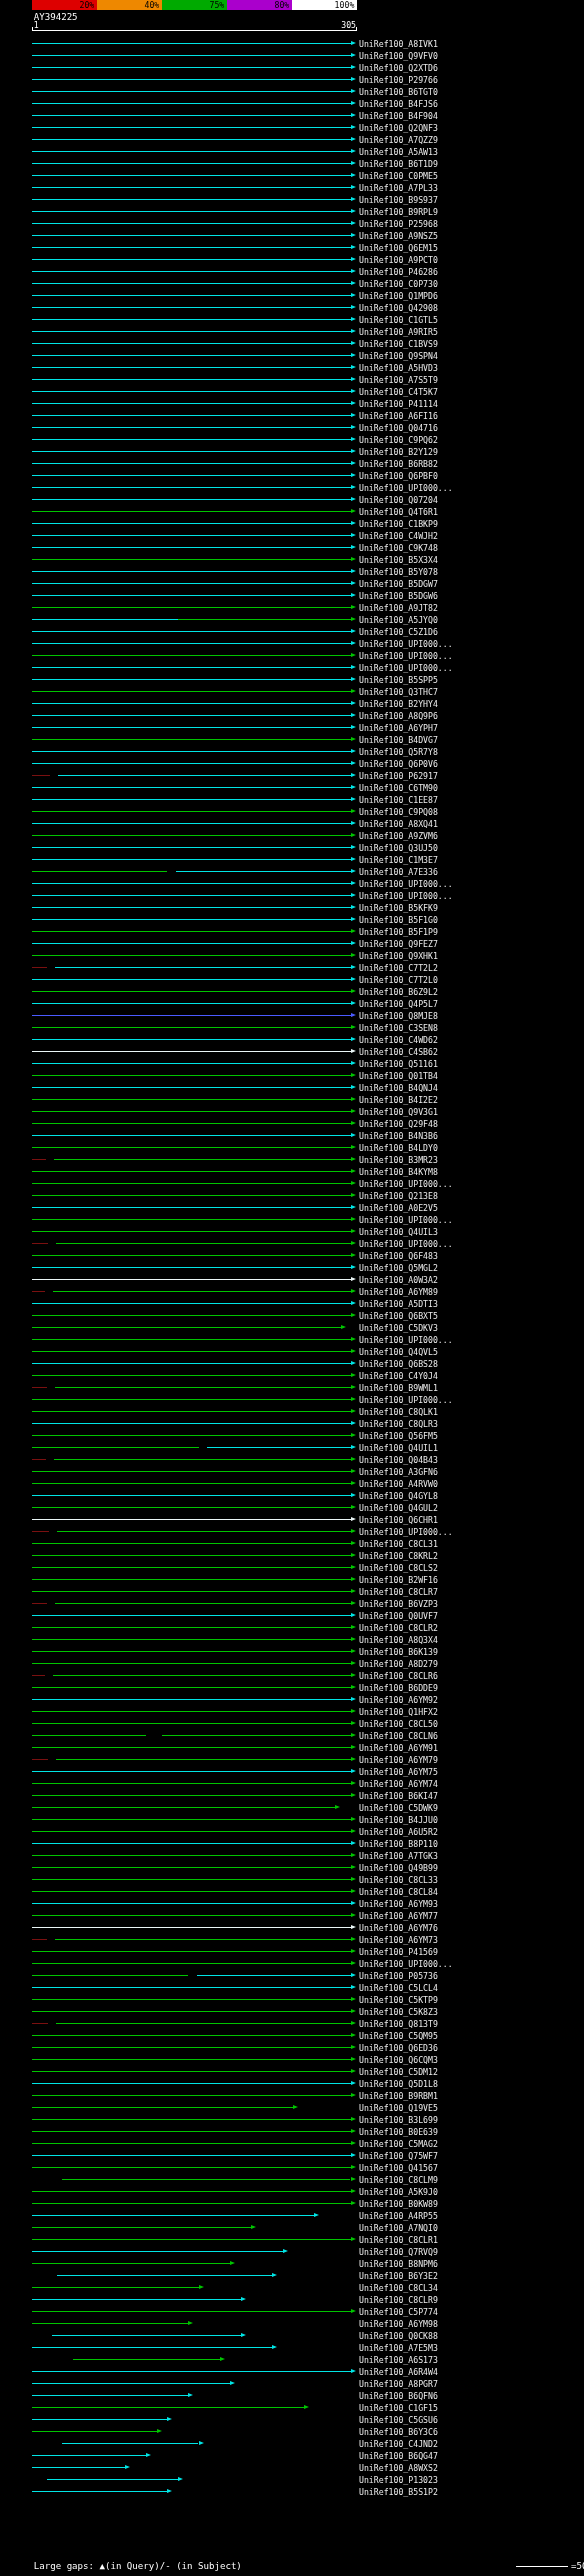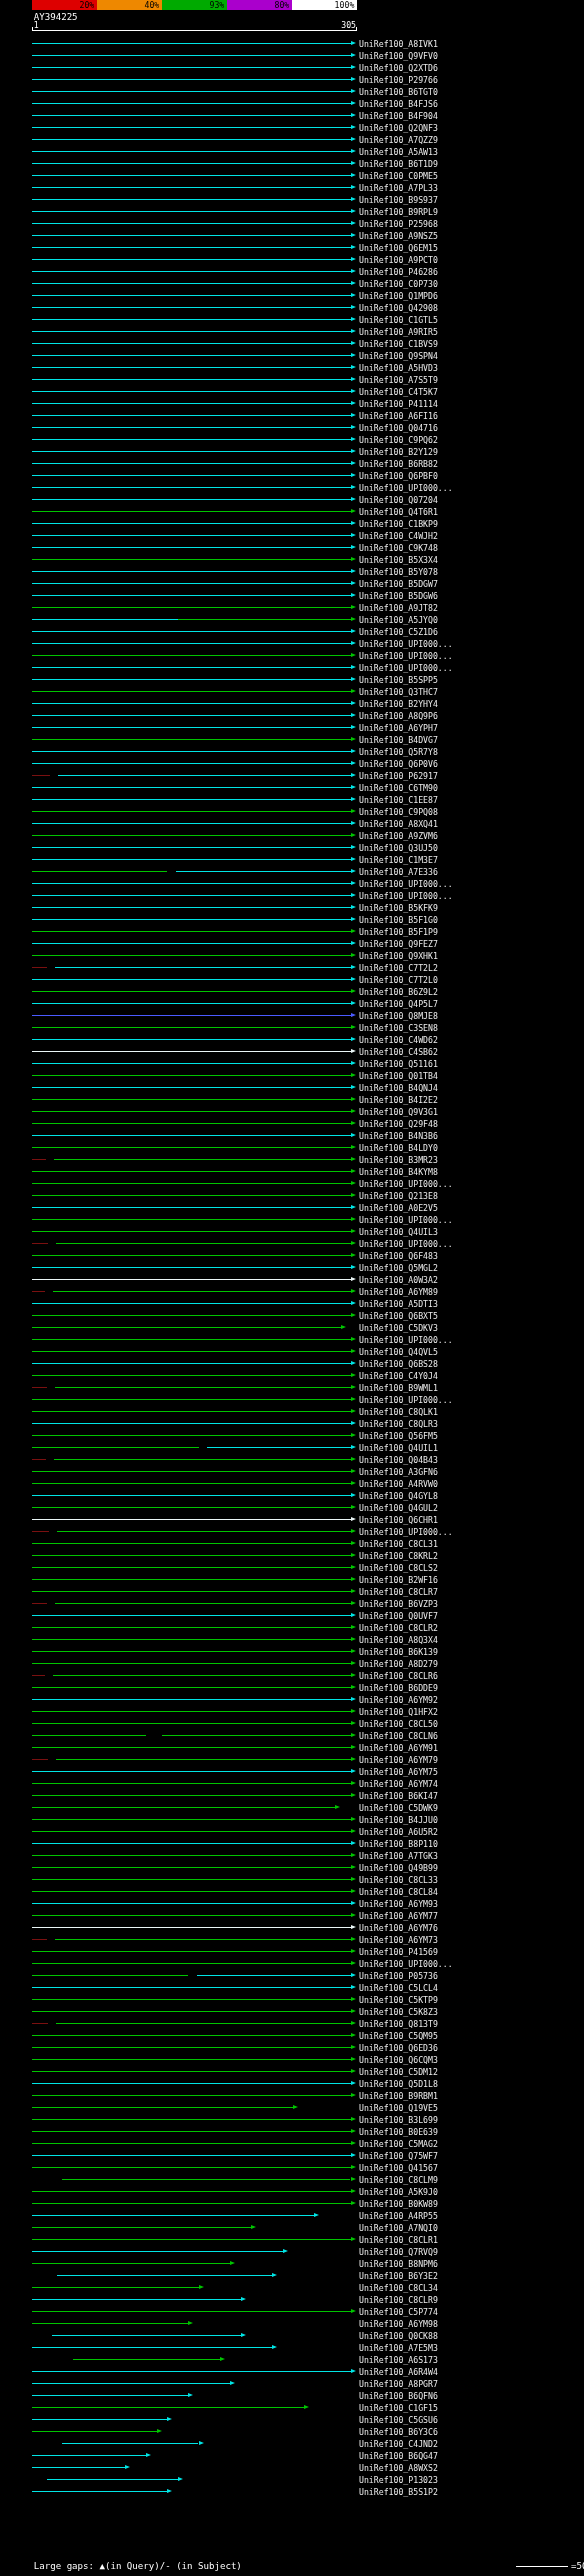--- a/index.html
+++ b/index.html
@@ -26,21 +26,21 @@
   .scaleline{width:52px;height:1.8px;background:#fff;margin-right:2.7px;}
 </style>
 </head>
 <body>
 
 <div id="screen">
 
   <div class="keybar">
       <div class="keyseg" style="background: rgb(221, 0, 0);">20%</div>
       <div class="keyseg" style="background: rgb(238, 136, 0);">40%</div>
-      <div class="keyseg" style="background: rgb(0, 170, 0);">93%</div>
+      <div class="keyseg" style="background: rgb(0, 170, 0);">75%</div>
       <div class="keyseg" style="background: rgb(170, 0, 204);">80%</div>
       <div class="keyseg" style="background: rgb(255, 255, 255);">100%</div>
     </div>
 
   <div class="qtitle">AY394225</div>
 
   <div>
     <span class="ruler-start">1</span>
     <span class="ruler-end">305</span>
     <div class="tick" style="left:0px"></div>

